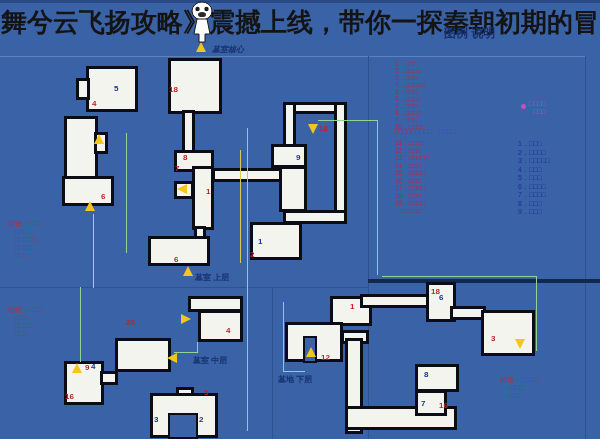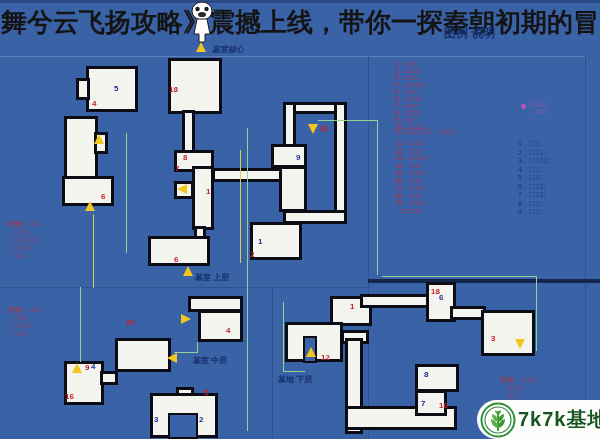--- a/index.html
+++ b/index.html
@@ -207,30 +207,14 @@
       <div class="abs legend-line" style="left: 518px; top: 182.5px; color: rgb(27, 47, 160); font-size: 7px;">6．□□□□</div>
       <div class="abs legend-line" style="left: 518px; top: 191px; color: rgb(27, 47, 160); font-size: 7px;">7．□□□□</div>
       <div class="abs legend-line" style="left: 518px; top: 199.5px; color: rgb(27, 47, 160); font-size: 7px;">8．□□□</div>
       <div class="abs legend-line" style="left: 518px; top: 208px; color: rgb(27, 47, 160); font-size: 7px;">9．□□□</div>
       <div class="abs legend-line" style="left: 394px; top: 128px; color: rgb(194, 36, 56); font-size: 7px;">□□□□□□□□□　□□□□</div>
       <div class="abs magenta-dot" style="left: 521px; top: 104px;"></div>
       <div class="abs legend-line" style="left: 529px; top: 100px; color: rgb(192, 80, 192); font-size: 7px;">□□□□</div>
       <div class="abs legend-line" style="left: 533px; top: 108px; color: rgb(192, 80, 192); font-size: 7px;">□□□</div>
     </div>
 
-  <div class="abs logo-banner">
-    <span style="margin-left:3px;display:inline-flex;">
-      <svg width="36" height="36" viewBox="0 0 36 36">
-        <circle cx="18" cy="18" r="16.5" fill="#ffffff" stroke="#2f8f3a" stroke-width="2"></circle>
-        <circle cx="18" cy="18" r="13" fill="none" stroke="#2f8f3a" stroke-width="1.2"></circle>
-        <path d="M18 29 V9" stroke="#3c9a34" stroke-width="2" fill="none"></path>
-        <path d="M18 26 C13 25 11 21 11 17 C15 18 17 21 18 24" fill="#5ab04a"></path>
-        <path d="M18 26 C23 25 25 21 25 17 C21 18 19 21 18 24" fill="#3c9a34"></path>
-        <path d="M18 20 C14 19 12 16 12 12 C16 13 17 15 18 18" fill="#5ab04a"></path>
-        <path d="M18 20 C22 19 24 16 24 12 C20 13 19 15 18 18" fill="#3c9a34"></path>
-        <path d="M18 13 C16 12 15 10 15 8 C17 9 18 10 18 12" fill="#5ab04a"></path>
-        <path d="M18 13 C20 12 21 10 21 8 C19 9 18 10 18 12" fill="#3c9a34"></path>
-      </svg>
-    </span>
-    <span class="logo-text">7k7k基地</span>
-  </div>
 
 </div>
 
 </body></html>

